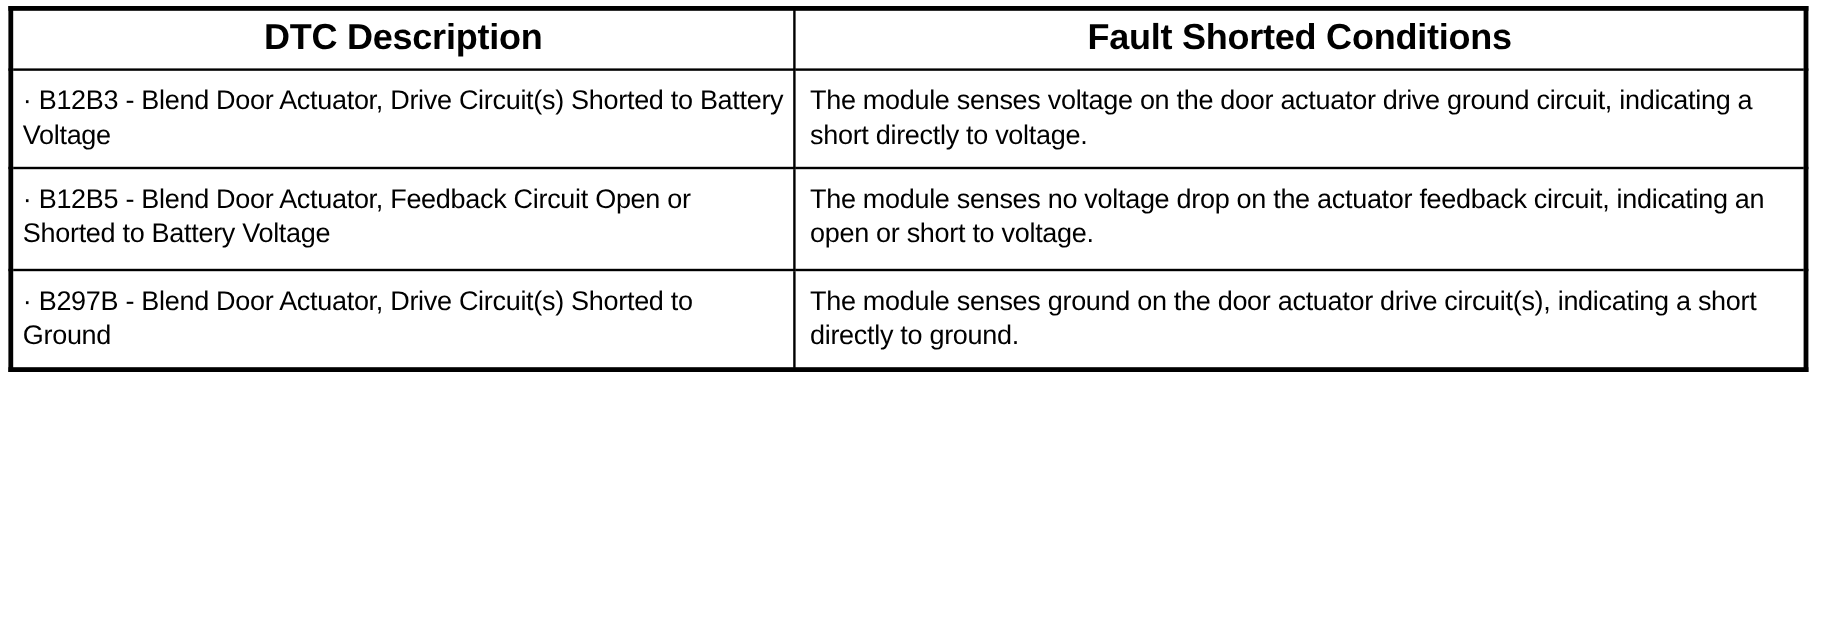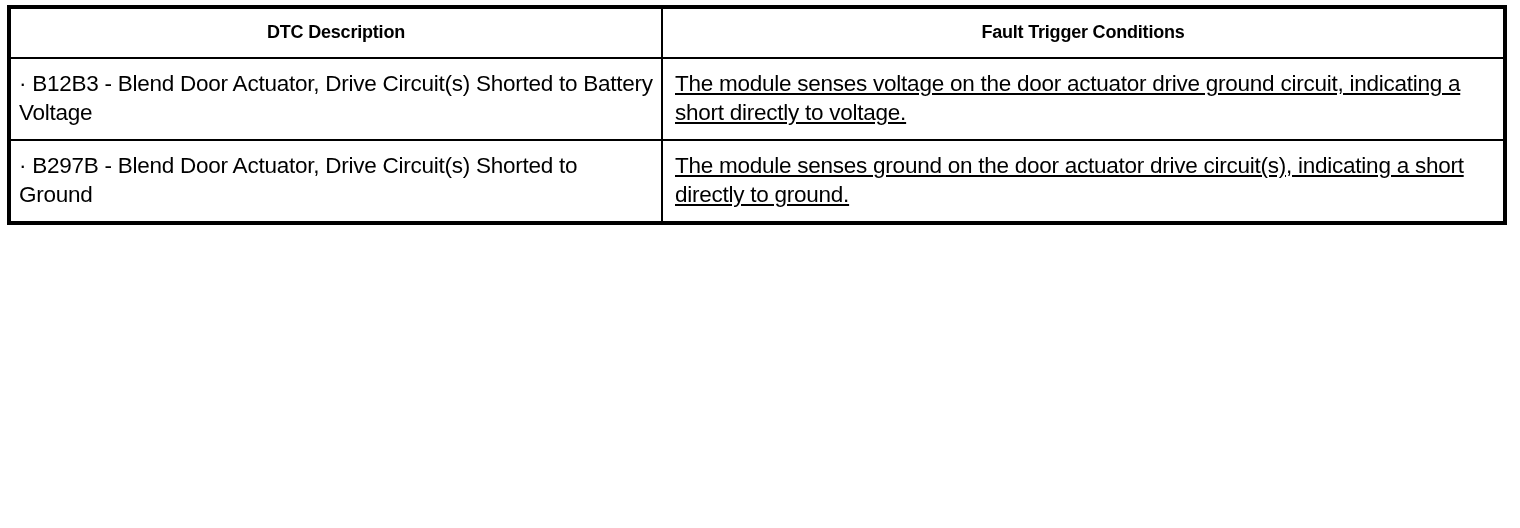--- a/index.html
+++ b/index.html
@@ -40,21 +40,21 @@
   .dtc-table td {
     border: 2px solid #000000;
     vertical-align: top;
     background: #ffffff;
   }
 
   
   .dtc-table thead th {
     text-align: center;
     font-weight: bold;
-    font-size: 18px;
+    font-size: 30px;
     line-height: 28px;
     letter-spacing: -0.2px;
     padding: 9px 6px 11px 6px;
     font-stretch: condensed;
     white-space: nowrap;
   }
 
   
   .dtc-table tbody td {
     font-size: 22.5px;
@@ -62,21 +62,20 @@
     font-weight: normal;
     letter-spacing: -0.25px;
   }
 
   .cell-desc {
     padding: 10px 6px 12px 8px;
   }
 
   .cell-cond {
     padding: 10px 8px 12px 12px;
-    text-decoration: underline;
   }
 
   .cell-text {
     display: block;
     white-space: pre-line;
   }
 
   
   tr[data-row="0"] td { height: 58px; }
   tr[data-row="1"] td { height: 61px; }
@@ -92,35 +91,43 @@
 
   <table class="dtc-table">
     <colgroup>
       <col class="col-desc">
       <col class="col-cond">
     </colgroup>
 
     <thead>
       <tr>
         <th>DTC Description</th>
-        <th>Fault Trigger Conditions</th>
+        <th>Fault Shorted Conditions</th>
       </tr>
     </thead>
 
     <tbody>
 
       <tr data-row="0">
         <td class="cell-desc">
           <span class="cell-text">· B12B3 - Blend Door Actuator, Drive Circuit(s) Shorted to Battery Voltage</span>
         </td>
         <td class="cell-cond">
           <span class="cell-text">The module senses voltage on the door actuator drive ground circuit, indicating a short directly to voltage.</span>
         </td>
       </tr>
 
+      <tr data-row="1">
+        <td class="cell-desc">
+          <span class="cell-text">· B12B5 - Blend Door Actuator, Feedback Circuit Open or Shorted to Battery Voltage</span>
+        </td>
+        <td class="cell-cond">
+          <span class="cell-text">The module senses no voltage drop on the actuator feedback circuit, indicating an open or short to voltage.</span>
+        </td>
+      </tr>
 
 
 
 
       <tr data-row="5">
         <td class="cell-desc">
           <span class="cell-text">· B297B - Blend Door Actuator, Drive Circuit(s) Shorted to Ground</span>
         </td>
         <td class="cell-cond">
           <span class="cell-text">The module senses ground on the door actuator drive circuit(s), indicating a short directly to ground.</span>

